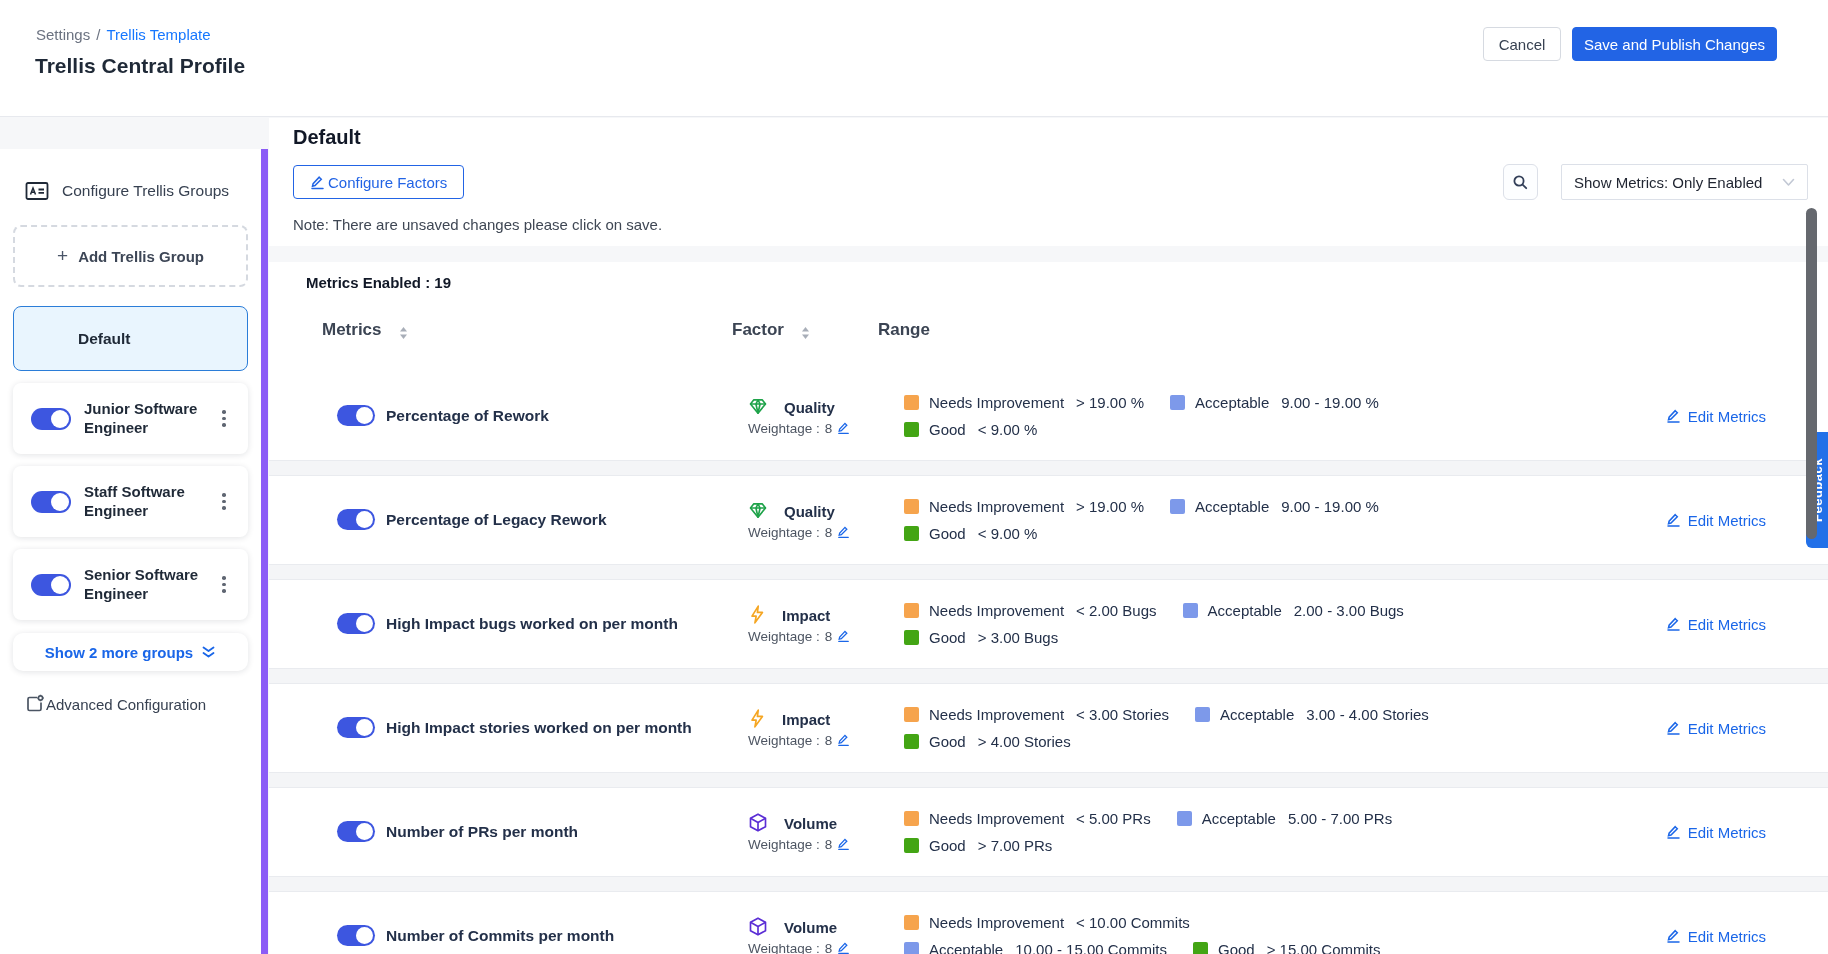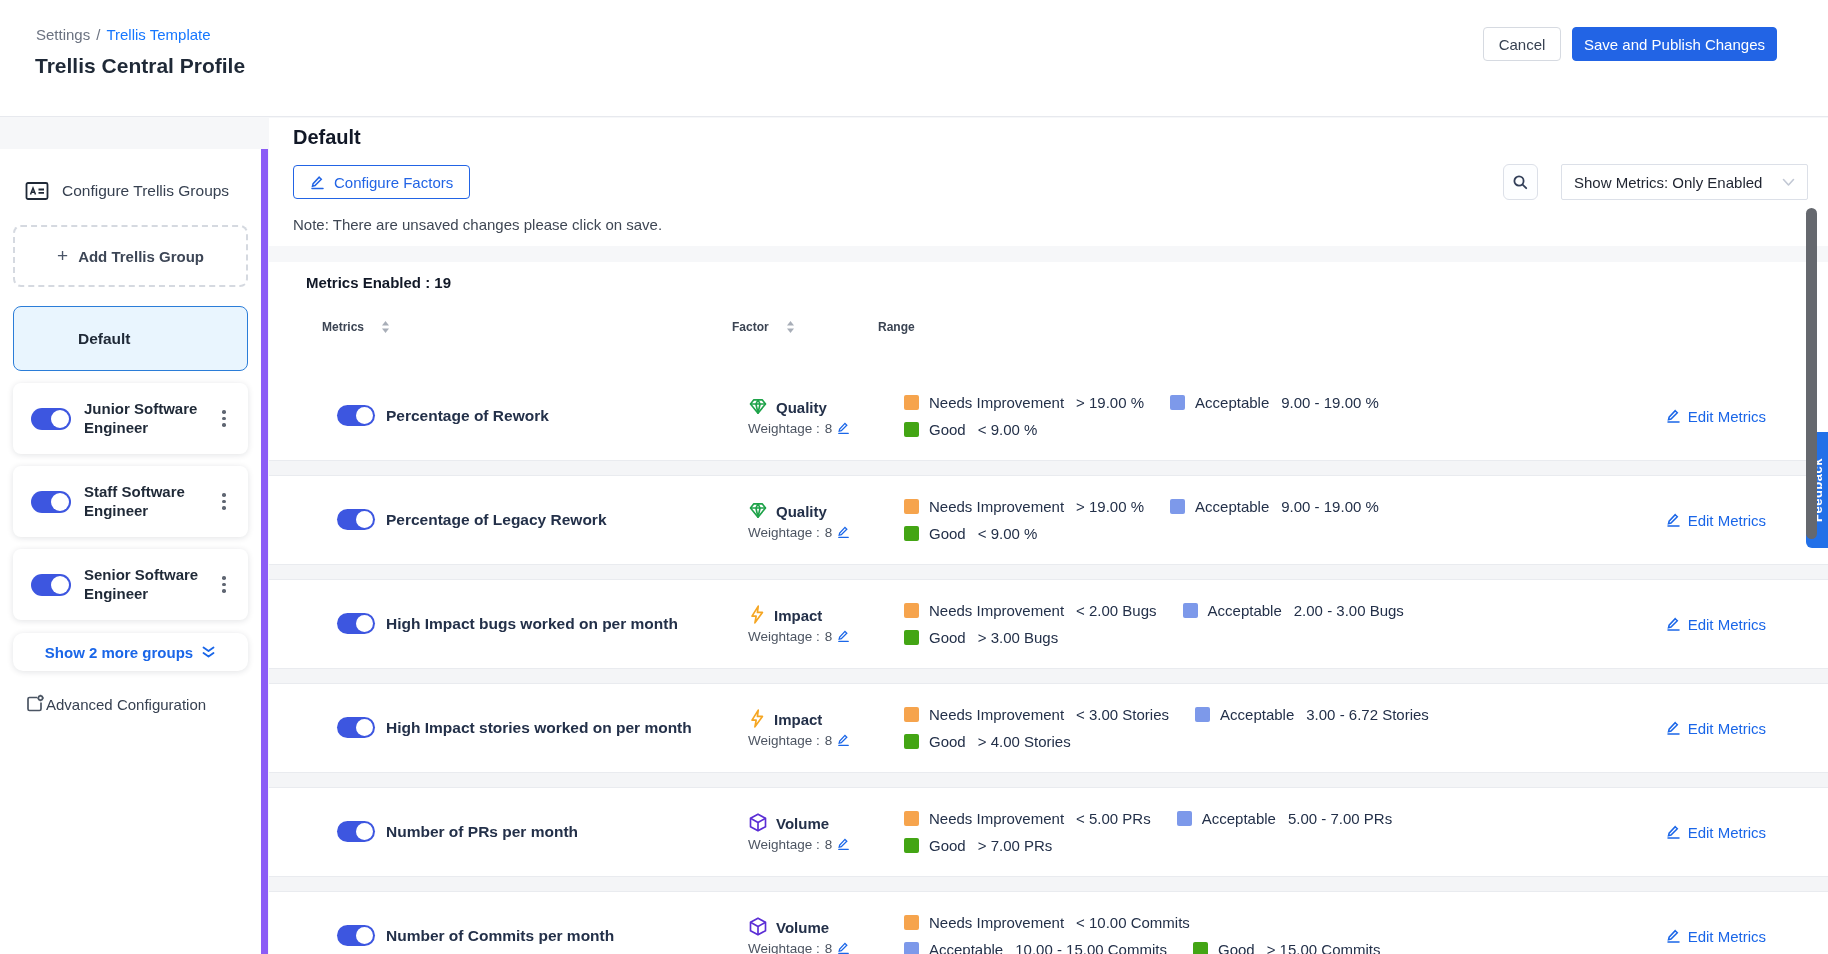--- a/index.html
+++ b/index.html
@@ -35,41 +35,41 @@
   
   .toggle { position:relative; width:40px; height:22px; border-radius:11px; background:#3D56E0; flex:0 0 auto; cursor:pointer; }
   .toggle::after { content:""; position:absolute; top:2px; right:2px; width:18px; height:18px; border-radius:50%; background:#fff; }
   .toggle.sm { width:38px; height:21px; }
   .toggle.sm::after { width:17px; height:17px; }
 
   
   .main { position:absolute; left:269px; top:118px; width:1559px; height:836px; }
   .main-top { position:absolute; left:0; top:0; width:1559px; height:128px; background:#fff; }
   .group-title { position:absolute; left:24px; top:8px; font-size:20px; font-weight:700; color:#111827; }
-  .btn-conf { position:absolute; left:24px; top:47px; height:34px; padding:0 16px; background:#fff; border:1px solid #2264E5; border-radius:4px; color:#2264E5; font-size:15px; font-weight:500; display:flex; align-items:center; gap:9px; cursor:pointer; }
+  .btn-conf { position:absolute; left:24px; top:47px; height:34px; padding:0 16px; background:#fff; border:1px solid #2264E5; border-radius:4px; color:#2264E5; font-size:15px; font-weight:500; display:flex; align-items:center; gap:3px; cursor:pointer; }
   .note { position:absolute; left:24px; top:98px; font-size:15px; color:#3F4754; }
   .search-btn { position:absolute; left:1234px; top:46px; width:35px; height:36px; background:#FDFEFF; border:1px solid #DCE0E8; border-radius:6px; display:flex; align-items:center; justify-content:center; cursor:pointer; }
   .dropdown { position:absolute; left:1292px; top:46px; width:247px; height:36px; background:#fff; border:1px solid #DCE0E8; border-radius:2px; display:flex; align-items:center; padding:0 12px; cursor:pointer; }
   .dropdown .dd-text { flex:1; font-size:15px; color:#1F2430; }
 
   
   .table-card { position:absolute; left:0; top:144px; width:1559px; height:692px; background:#fff; overflow:hidden; }
   .enabled-label { position:absolute; left:37px; top:12px; font-size:15px; font-weight:700; color:#111827; }
   .thead { position:absolute; left:0; top:52px; width:1559px; height:36px; }
-  .th { position:absolute; top:6px; display:flex; align-items:flex-start; gap:17px; font-size:12px; font-weight:700; color:#3B4453; cursor:pointer; }
+  .th { position:absolute; top:6px; display:flex; align-items:flex-end; gap:17px; font-size:17px; font-weight:700; color:#3B4453; cursor:pointer; }
   .th.c-metrics { left:53px; }
   .th.c-factor { left:463px; }
   .th.c-range { left:609px; cursor:default; }
   .rows { position:absolute; left:0; top:110px; width:1559px; }
   .trow { position:relative; height:88px; background:#fff;margin-left:15px; }
   .rowgap { height:16px; background:#F4F5F7; box-shadow:inset 0 1px 0 #E9EBEF, inset 0 -1px 0 #E9EBEF; }
   .trow .toggle { position:absolute; left:53px; top:33px; }
   .mname { position:absolute; left:102px; top:0; height:88px; width:350px; display:flex; align-items:center; font-size:15.5px; font-weight:700; color:#233049; }
   .factor { position:absolute; left:464px; top:50%; transform:translateY(-50%); }
-  .fline { display:flex; align-items:center; gap:8px; font-size:15px; font-weight:700; color:#233049; }
+  .fline { display:flex; align-items:center; gap:16px; font-size:15px; font-weight:700; color:#233049; }
   .wline { display:flex; align-items:center; gap:5px; margin-top:4px; font-size:13.5px; color:#4D5562; }
   .ranges { position:absolute; left:620px; top:50%; transform:translateY(-50%); width:565px; display:flex; flex-wrap:wrap; column-gap:26px; row-gap:10px; align-items:center; }
   .chip { display:inline-flex; align-items:center; gap:10px; font-size:15px; color:#233049; white-space:nowrap; }
   .sq { width:15px; height:15px; border-radius:2px; flex:0 0 auto; }
   .sq.ni { background:#F6A44D; }
   .sq.acc { background:#7D99EA; }
   .sq.good { background:#43A514; }
   .chip .val { margin-left:2px; }
   .editm { position:absolute; right:62px; top:50%; transform:translateY(-50%); display:flex; align-items:center; gap:7px; color:#1A66E8; font-size:15px; font-weight:500; cursor:pointer; text-decoration:none; }
 
@@ -413,21 +413,21 @@
           </div>
           <div class="ranges">
             <span class="chip">
                 <i class="sq ni"></i>
                 <span>Needs Improvement</span>
                 <span class="val">&lt; 3.00 Stories</span>
               </span>
             <span class="chip">
                 <i class="sq acc"></i>
                 <span>Acceptable</span>
-                <span class="val">3.00 - 6.72 Stories</span>
+                <span class="val">3.00 - 4.00 Stories</span>
               </span>
             <span class="chip">
                 <i class="sq good"></i>
                 <span>Good</span>
                 <span class="val">&gt; 4.00 Stories</span>
               </span>
           </div>
           <a class="editm">
             <span>
                 <svg width="15" height="15" viewBox="0 0 15 15" fill="none" stroke="#1A66E8" stroke-width="1.5" stroke-linecap="round">

